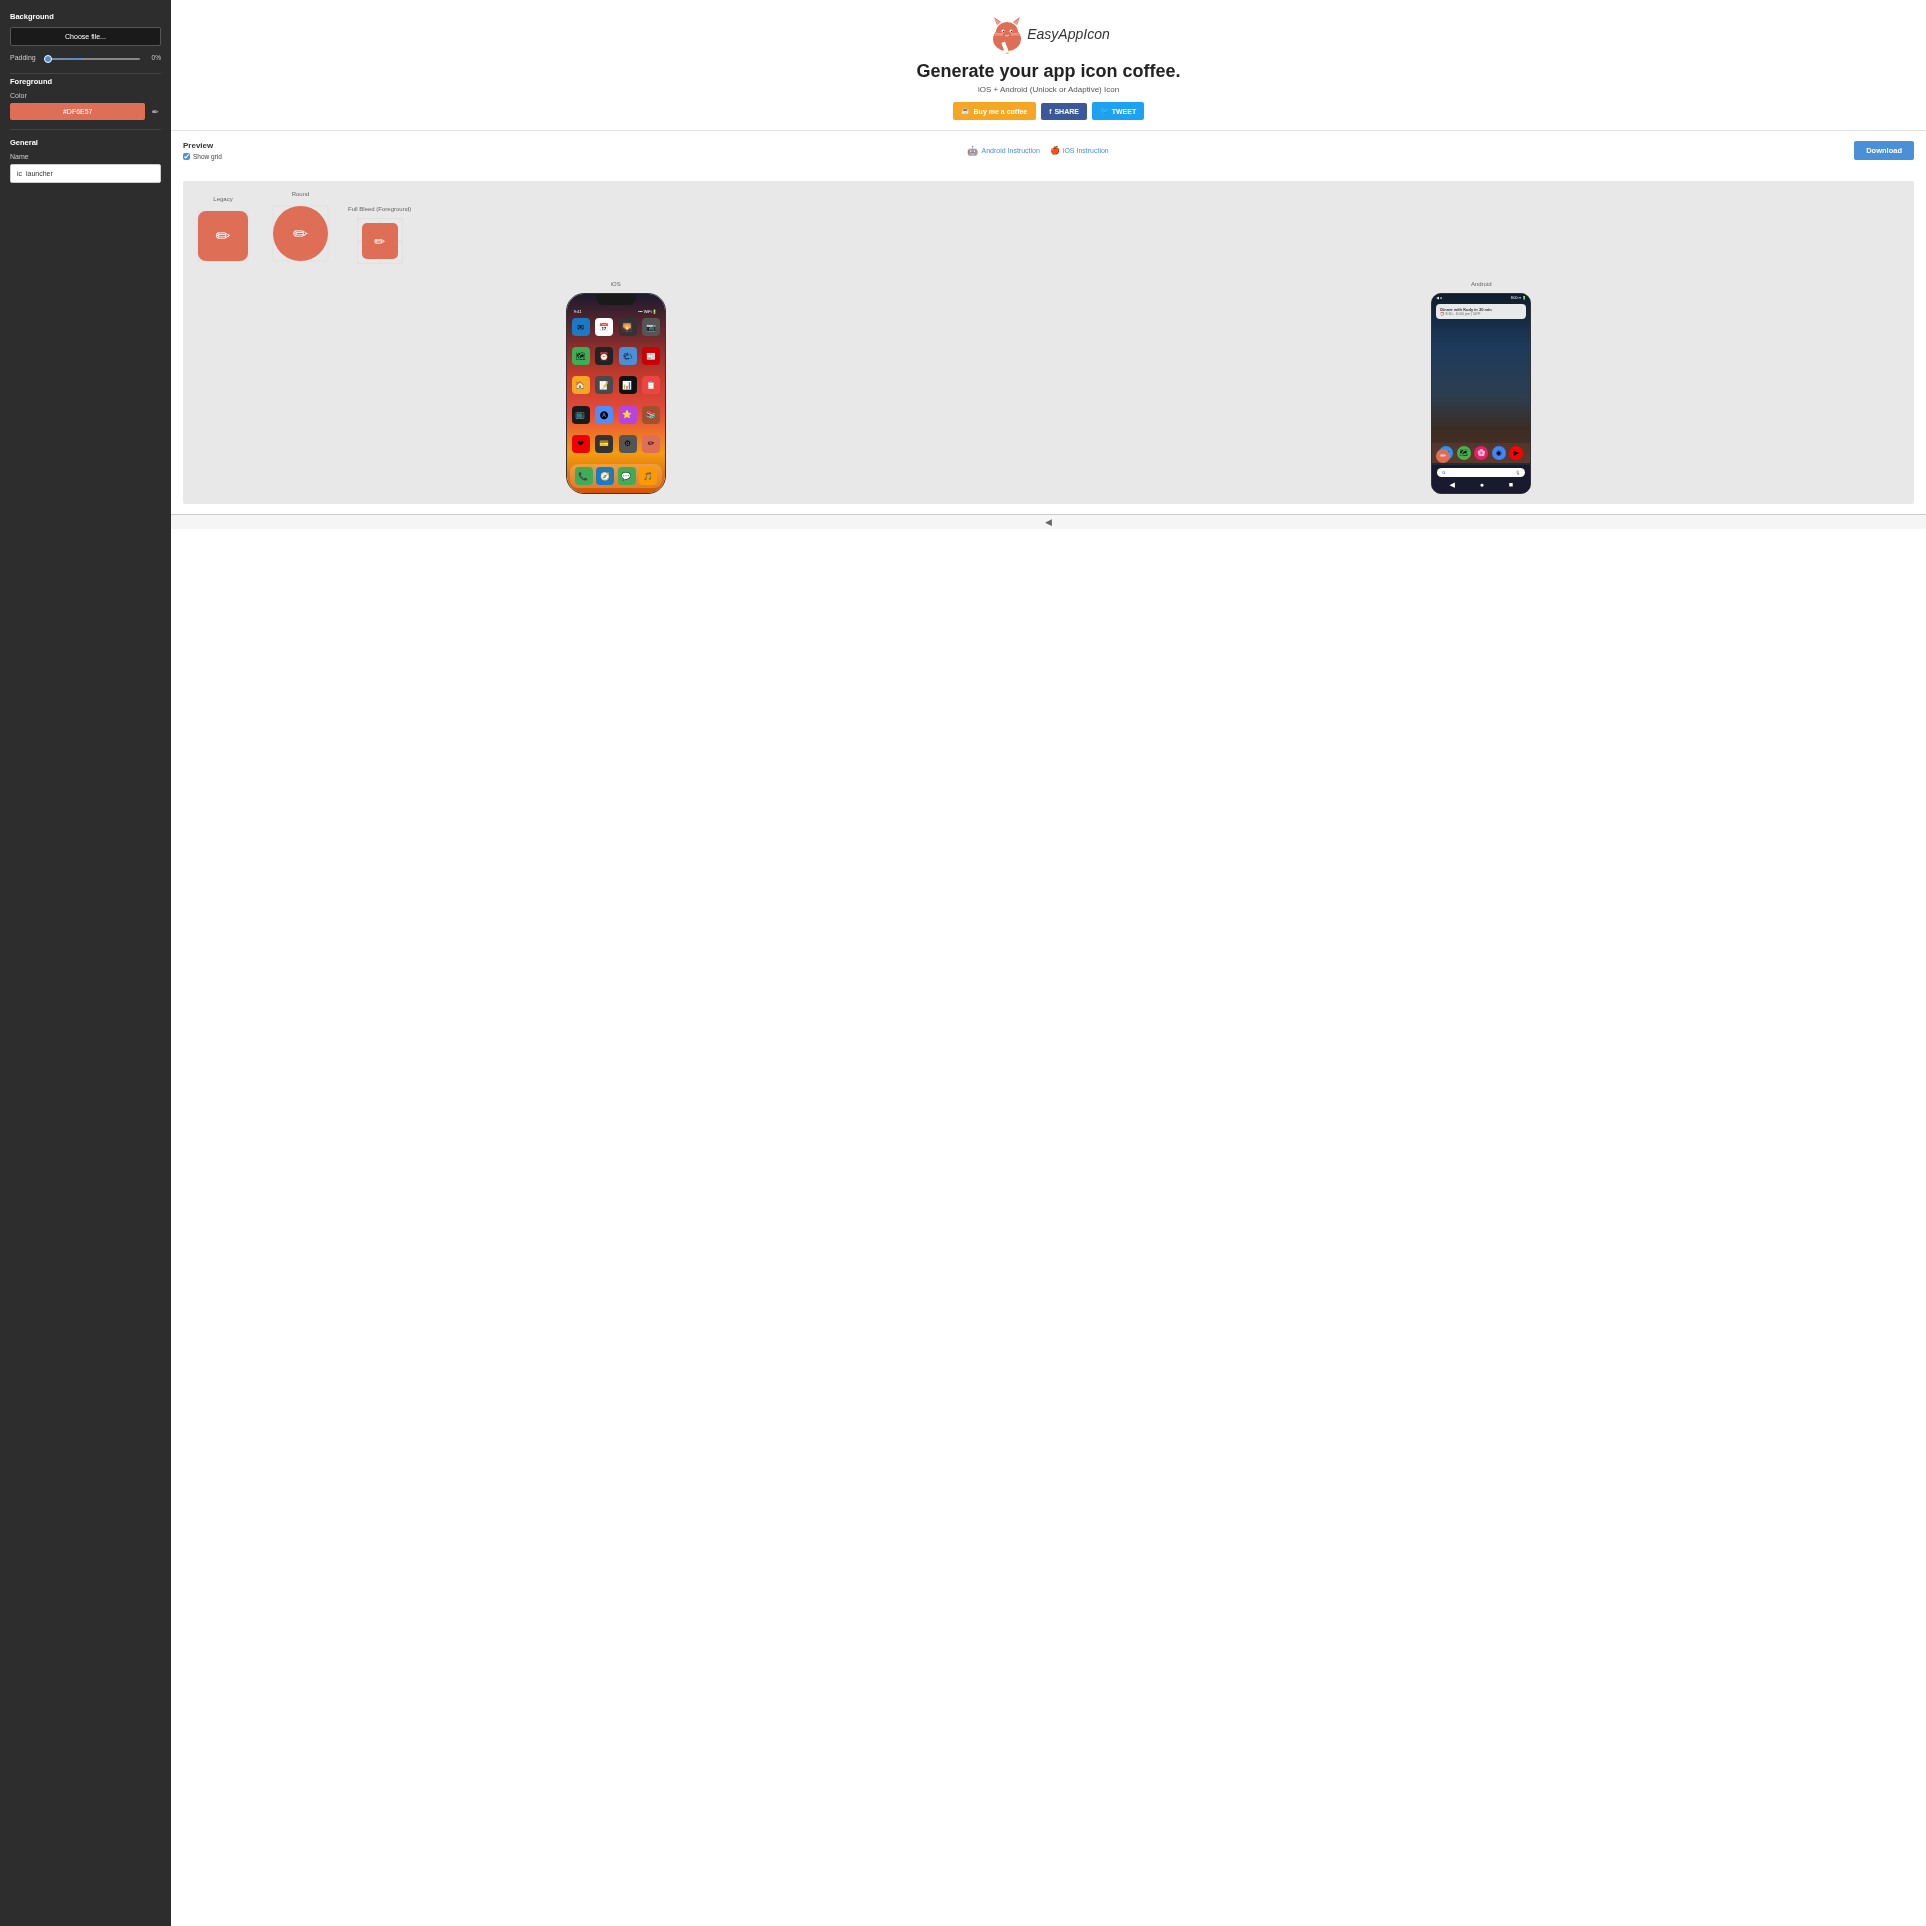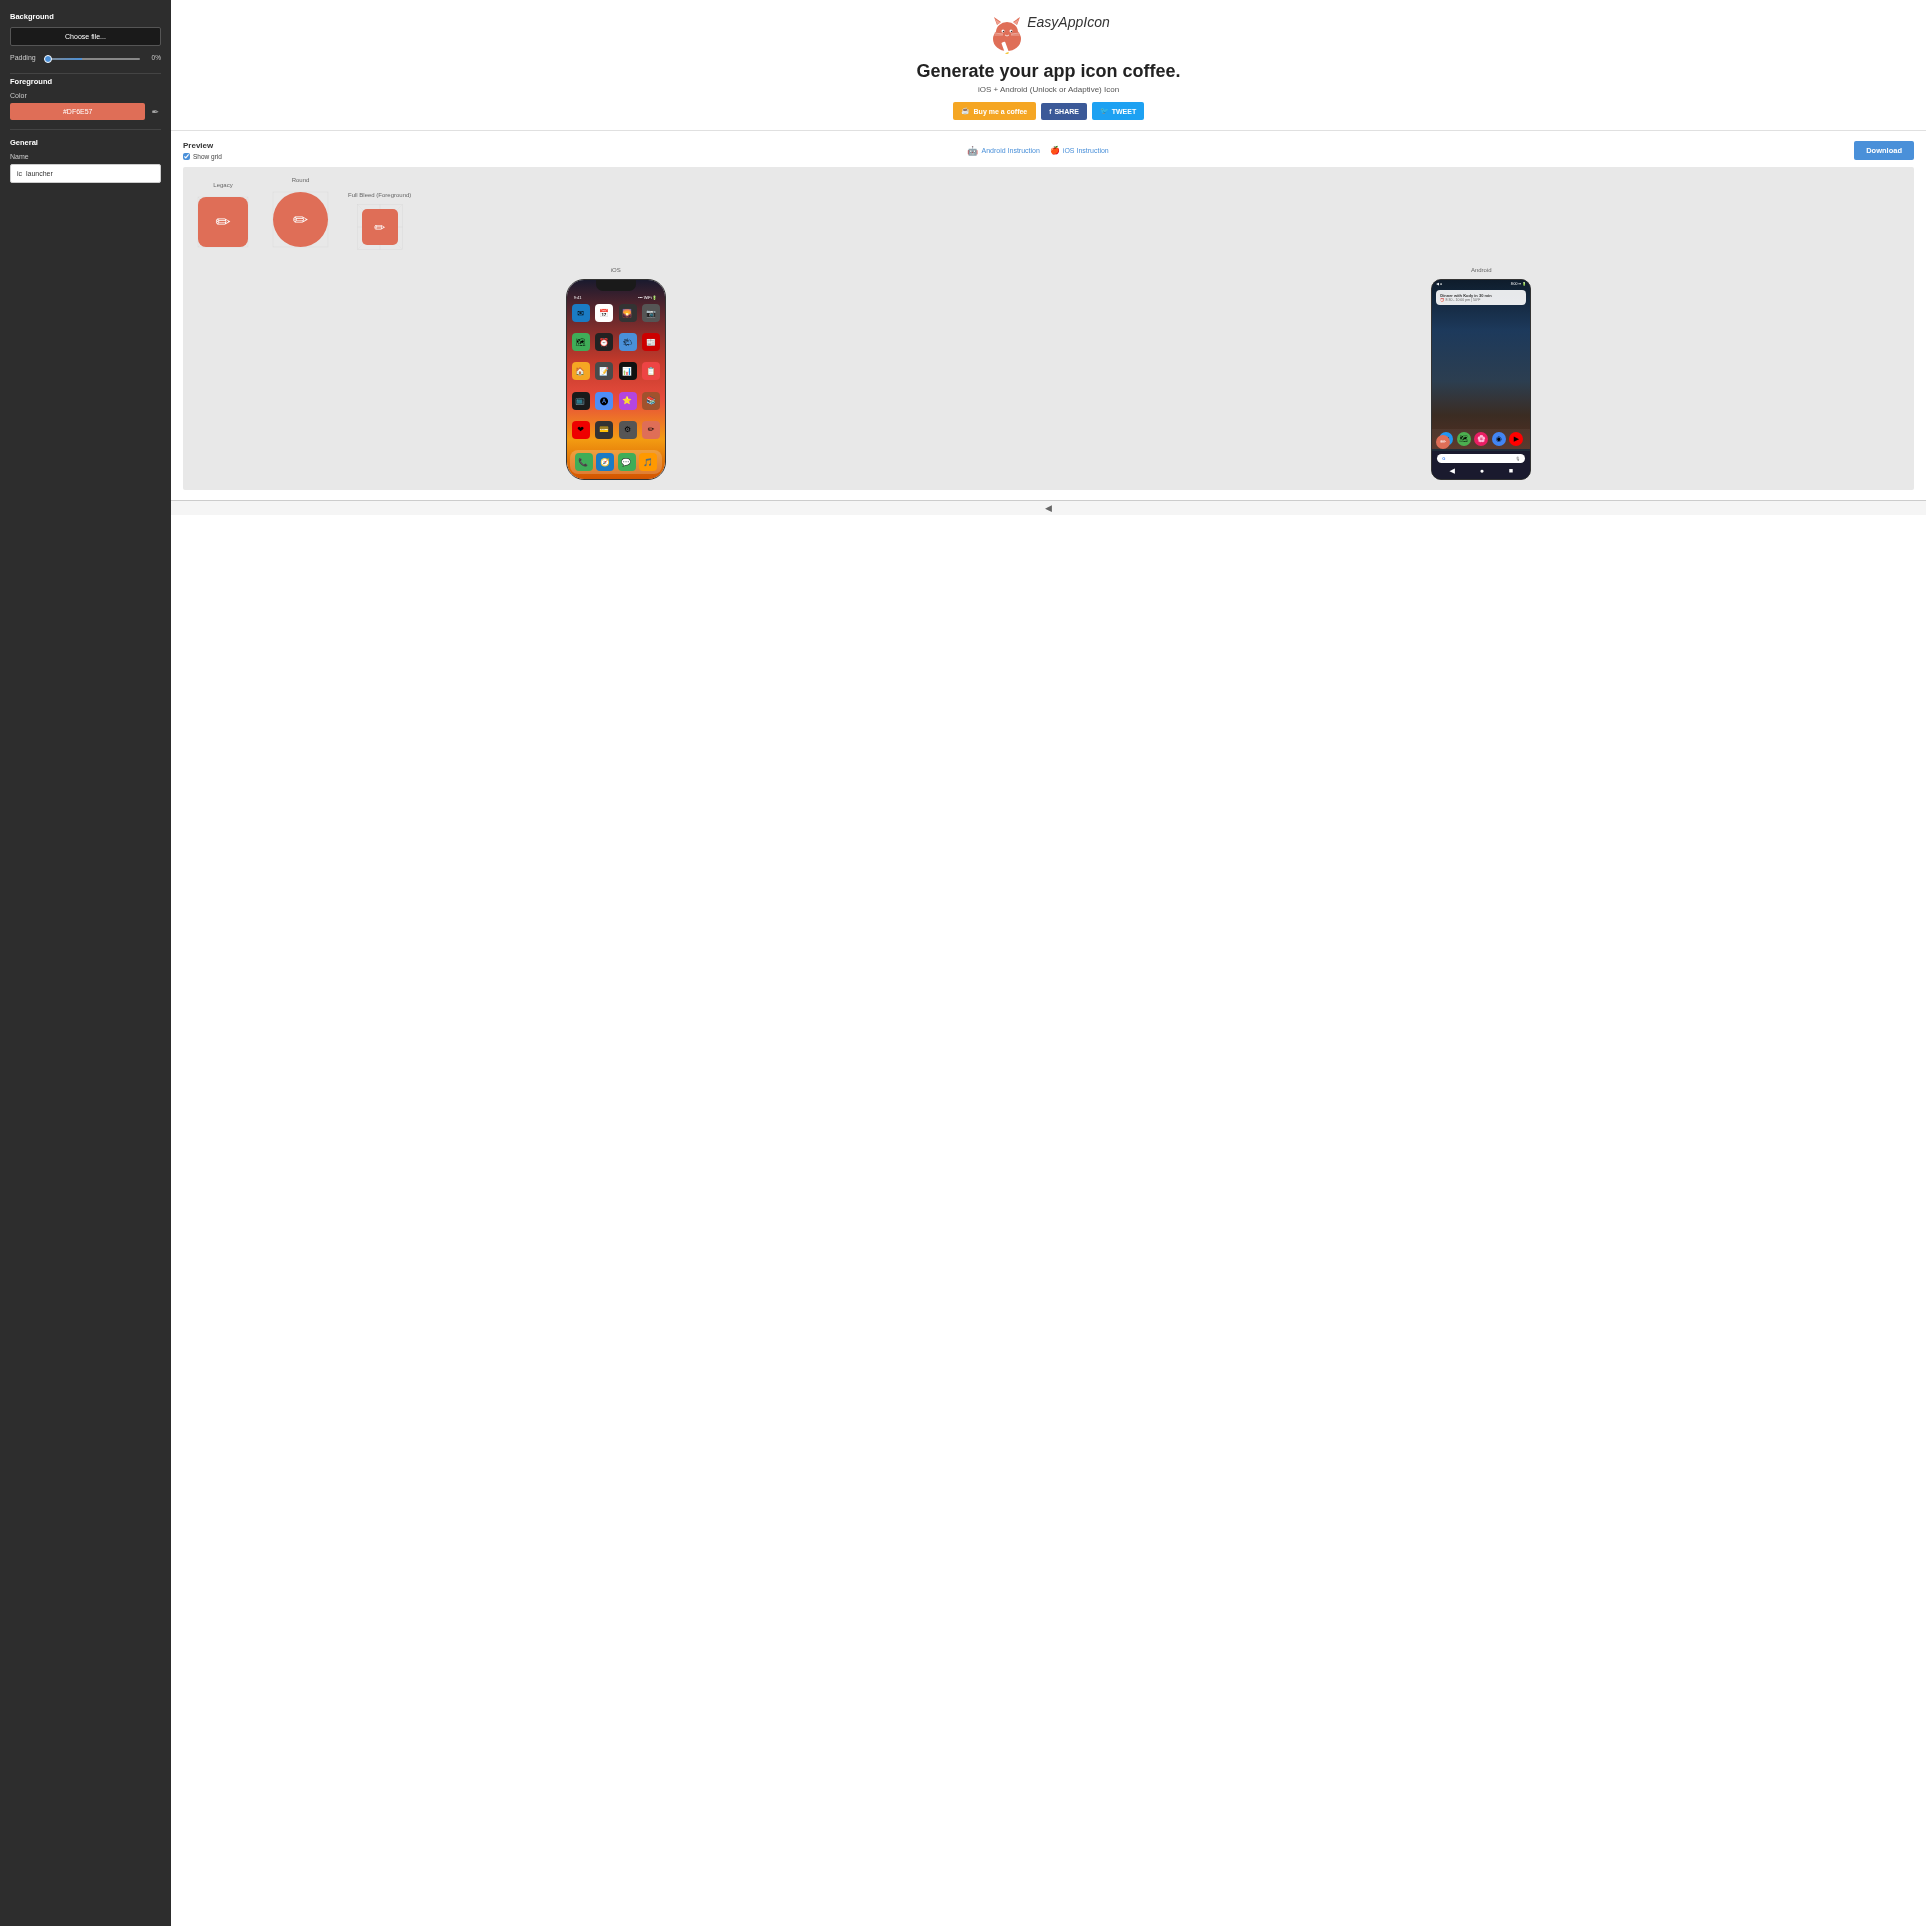--- a/index.html
+++ b/index.html
@@ -234,20 +234,21 @@
     .header {
       display: flex;
       flex-direction: column;
       align-items: center;
       padding: 14px 10px 10px;
       border-bottom: 0.5px solid #e0e0e0;
     }
 
     .logo-area {
       display: flex;
+      align-items: center;
       gap: 0;
       margin-bottom: 7px;
     }
 
     .cat-logo {
       width: 40px;
       height: 40px;
     }
 
     .app-name {
@@ -322,21 +323,21 @@
 
     
     .preview-area {
       padding: 10px 12px;
     }
 
     .preview-toolbar {
       display: flex;
       align-items: center;
       justify-content: space-between;
-      margin-bottom: 7px;
+      margin-bottom: 21px;
     }
 
     .preview-left {
       display: flex;
       flex-direction: column;
       gap: 3px;
     }
 
     .preview-title {
       font-size: 8px;

